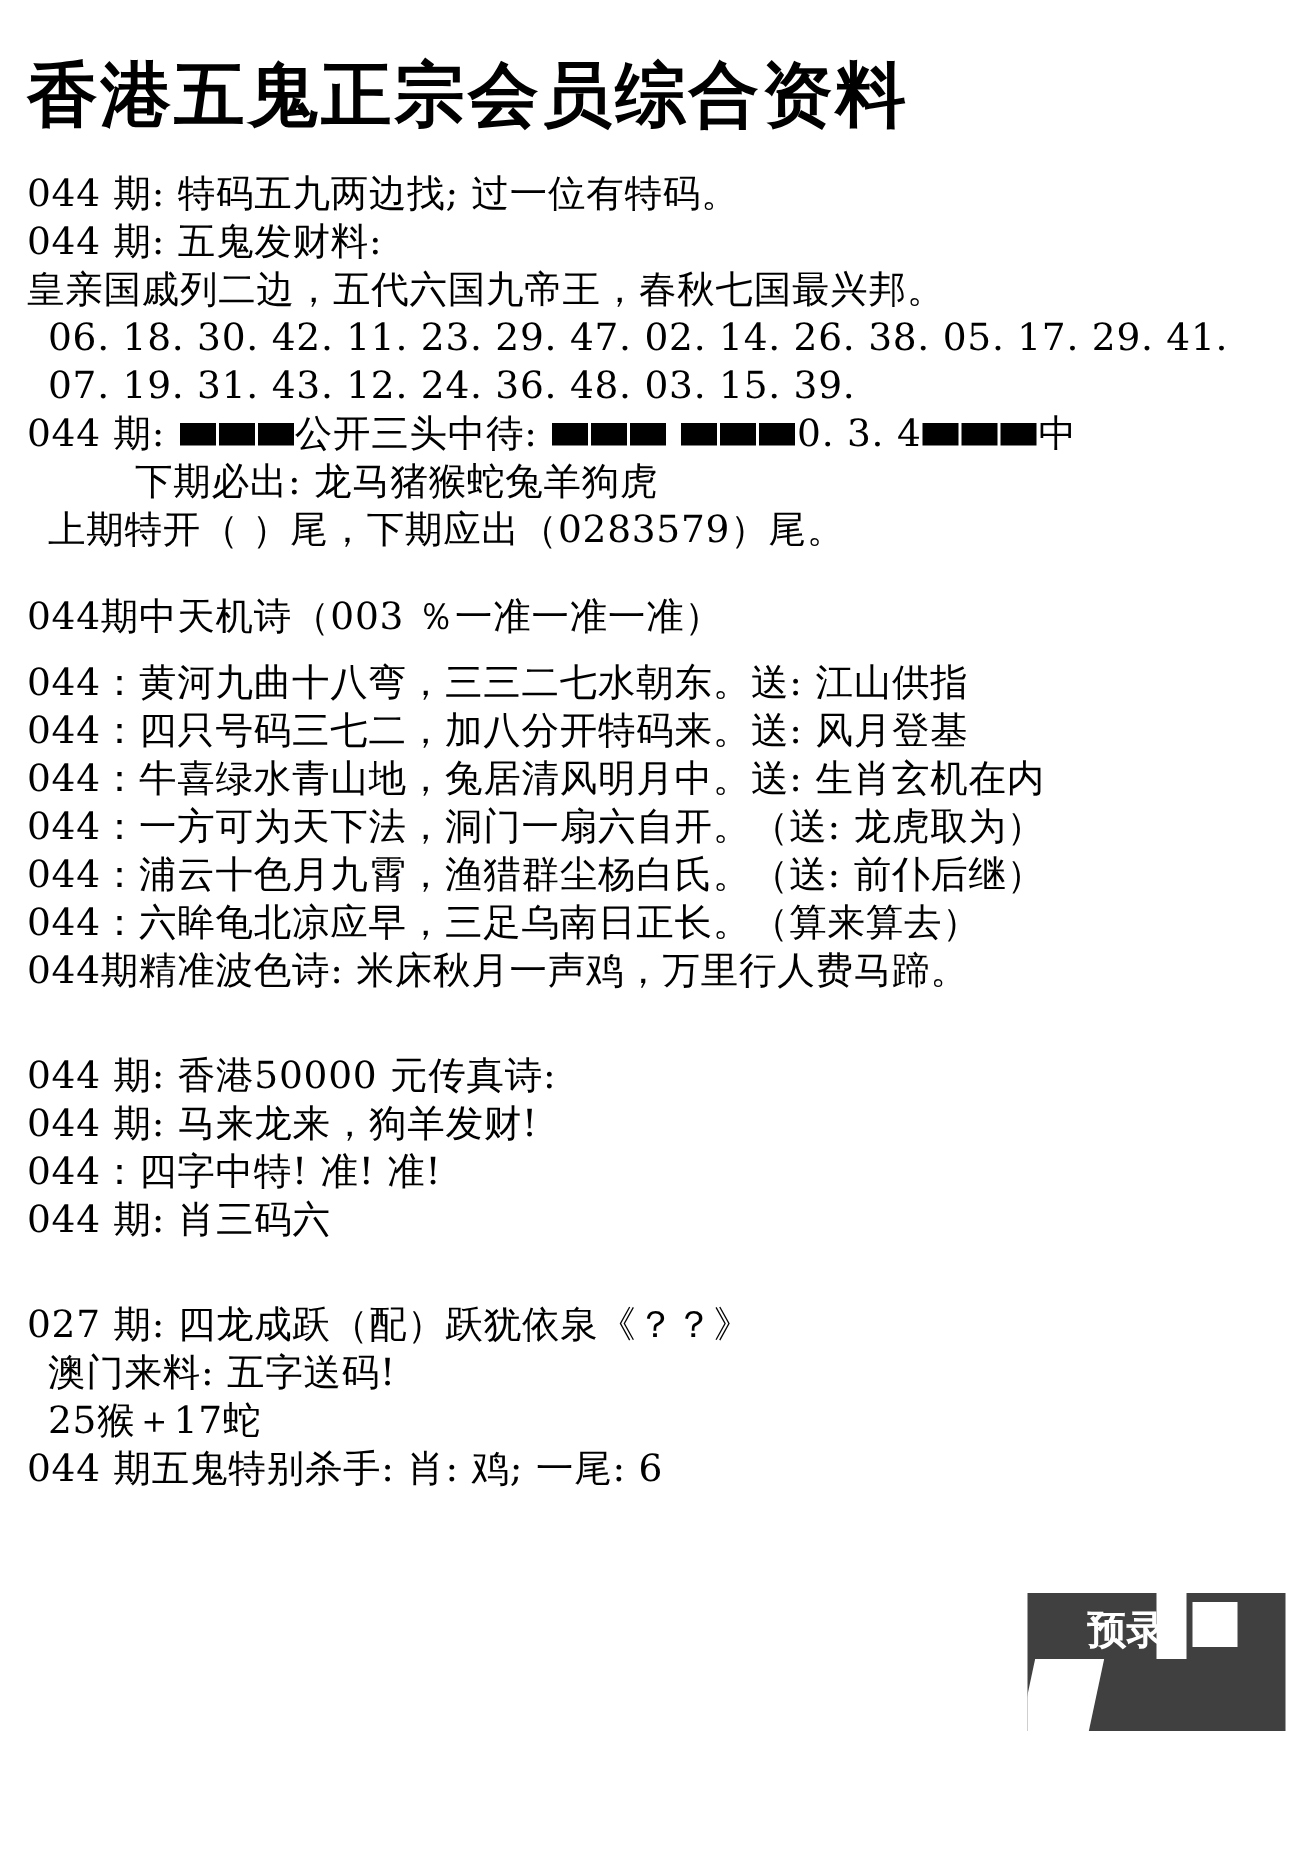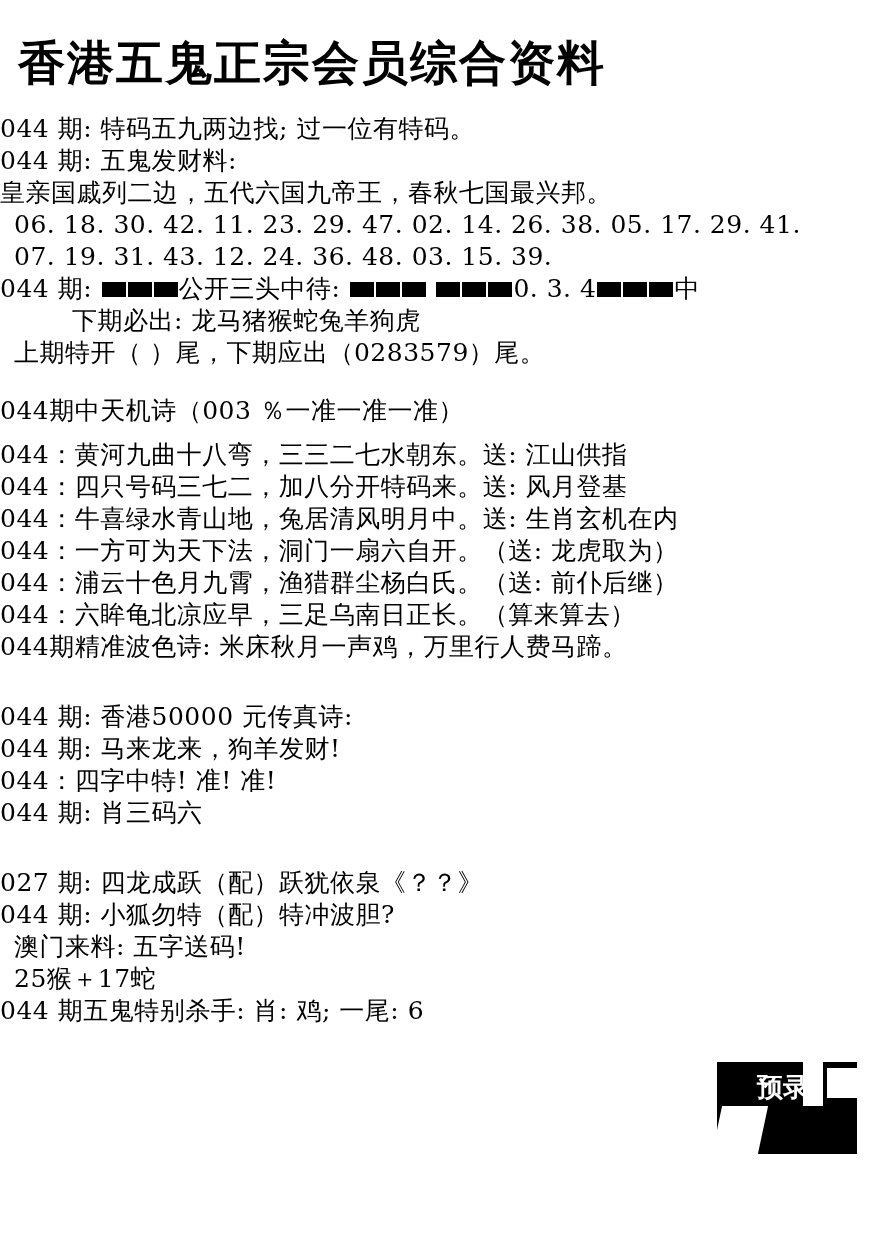--- a/index.html
+++ b/index.html
@@ -32,21 +32,21 @@
   }
   .issue-line {
     font-family: "DejaVu Sans", "Liberation Sans", sans-serif;
     font-weight: bold;
     font-size: 27px;
     margin: 18px 0 0 28px;
     letter-spacing: 4px;
   }
   .body-block {
     margin: 18px 0 0 0;
-    padding: 0 6px 0 0;
+    padding: 0 6px 0 18px;
   }
   .ln {
     font-size: 25px;
     line-height: 1.28;
     white-space: nowrap;
     letter-spacing: 0.5px;
   }
   .ln.indent1 { padding-left: 14px; }
   .ln.indent2 { padding-left: 72px; }
   .gap { height: 26px; }
@@ -59,22 +59,23 @@
     vertical-align: baseline;
     margin: 0 1px;
   }
   .blkgrp { display: inline-block; }
   .stamp {
     position: absolute;
     right: 18px;
     top: 1030px;
     width: 140px;
     height: 92px;
-    background: #000000;
+    background: #404040;
     overflow: hidden;
+    padding-left: 32px;
   }
   .stamp .sw1 {
     position: absolute;
     left: 0px; top: 44px;
     width: 46px; height: 48px;
     background: #ffffff;
     transform: skewX(-12deg);
   }
   .stamp .sw2 {
     position: absolute;
@@ -136,21 +137,20 @@
 
     <div class="ln">044 期: 香港50000 元传真诗:</div>
     <div class="ln">044 期: 马来龙来，狗羊发财!</div>
     <div class="ln">044：四字中特! 准! 准!</div>
     <div class="ln">044 期: 肖三码六</div>
 
     <div class="gap"></div>
     <div class="gap-sm"></div>
 
     <div class="ln">027 期: 四龙成跃（配）跃犹依泉《？？》</div>
-    <div class="ln">044 期: 小狐勿特（配）特冲波胆?</div>
     <div class="ln indent1">澳门来料: 五字送码!</div>
     <div class="ln indent1">25猴＋17蛇</div>
     <div class="ln">044 期五鬼特别杀手: 肖: 鸡; 一尾: 6</div>
   </div>
 
   <div class="stamp">
     <div class="sg">预录</div>
     <div class="sw1"></div>
     <div class="sw2"></div>
     <div class="sw3"></div>

